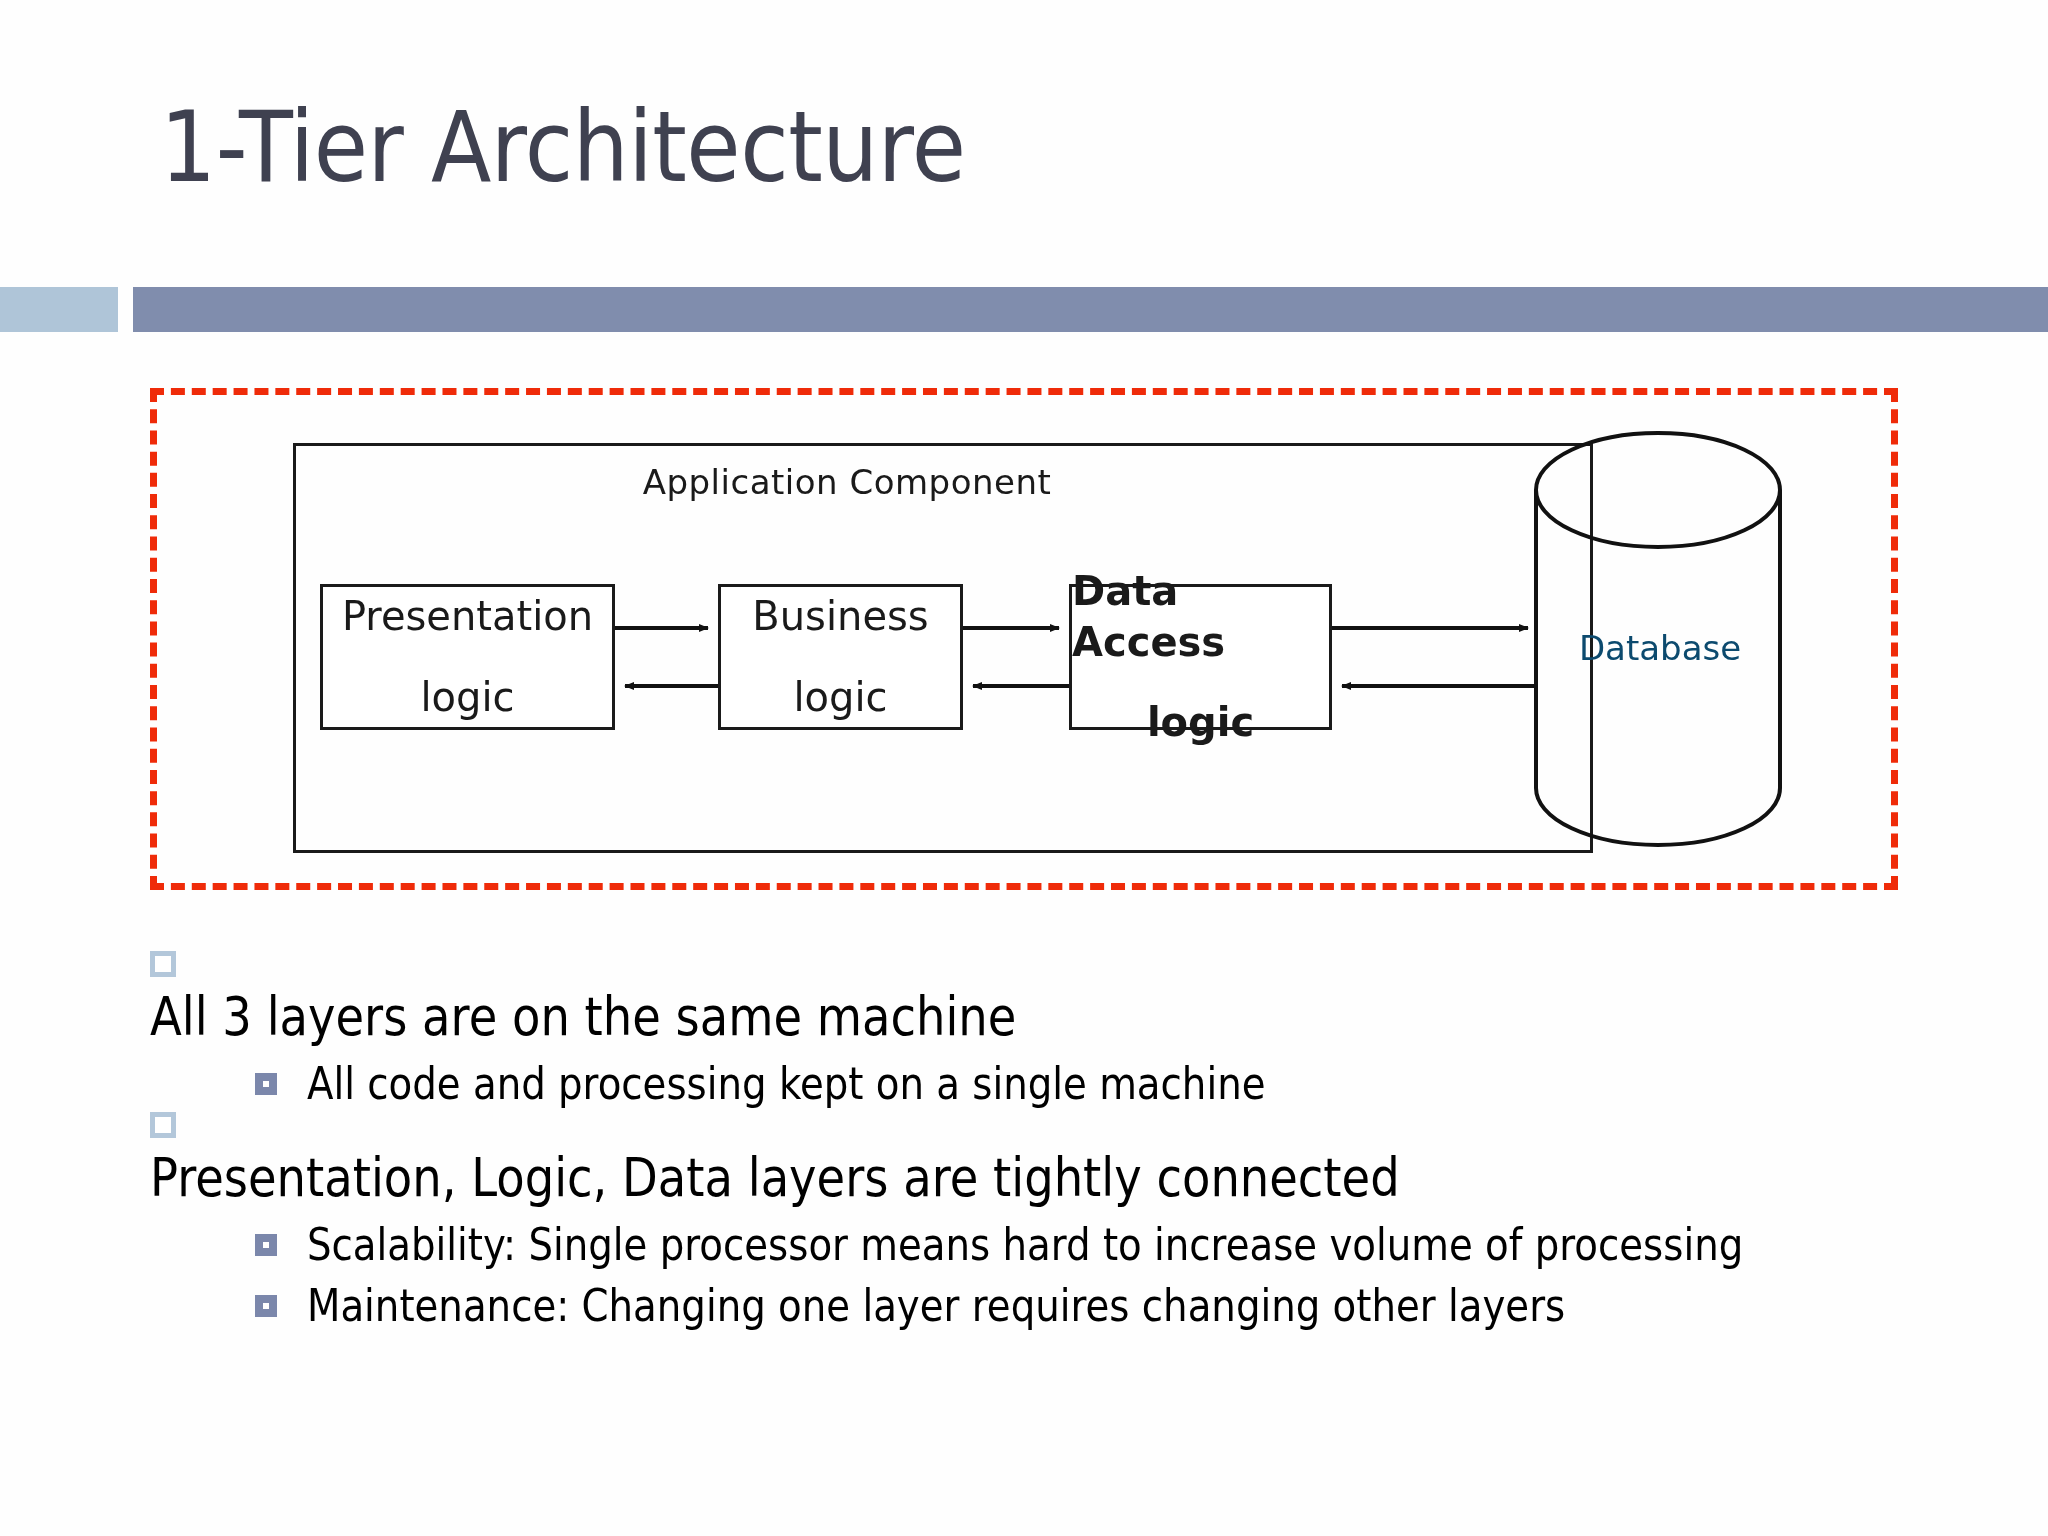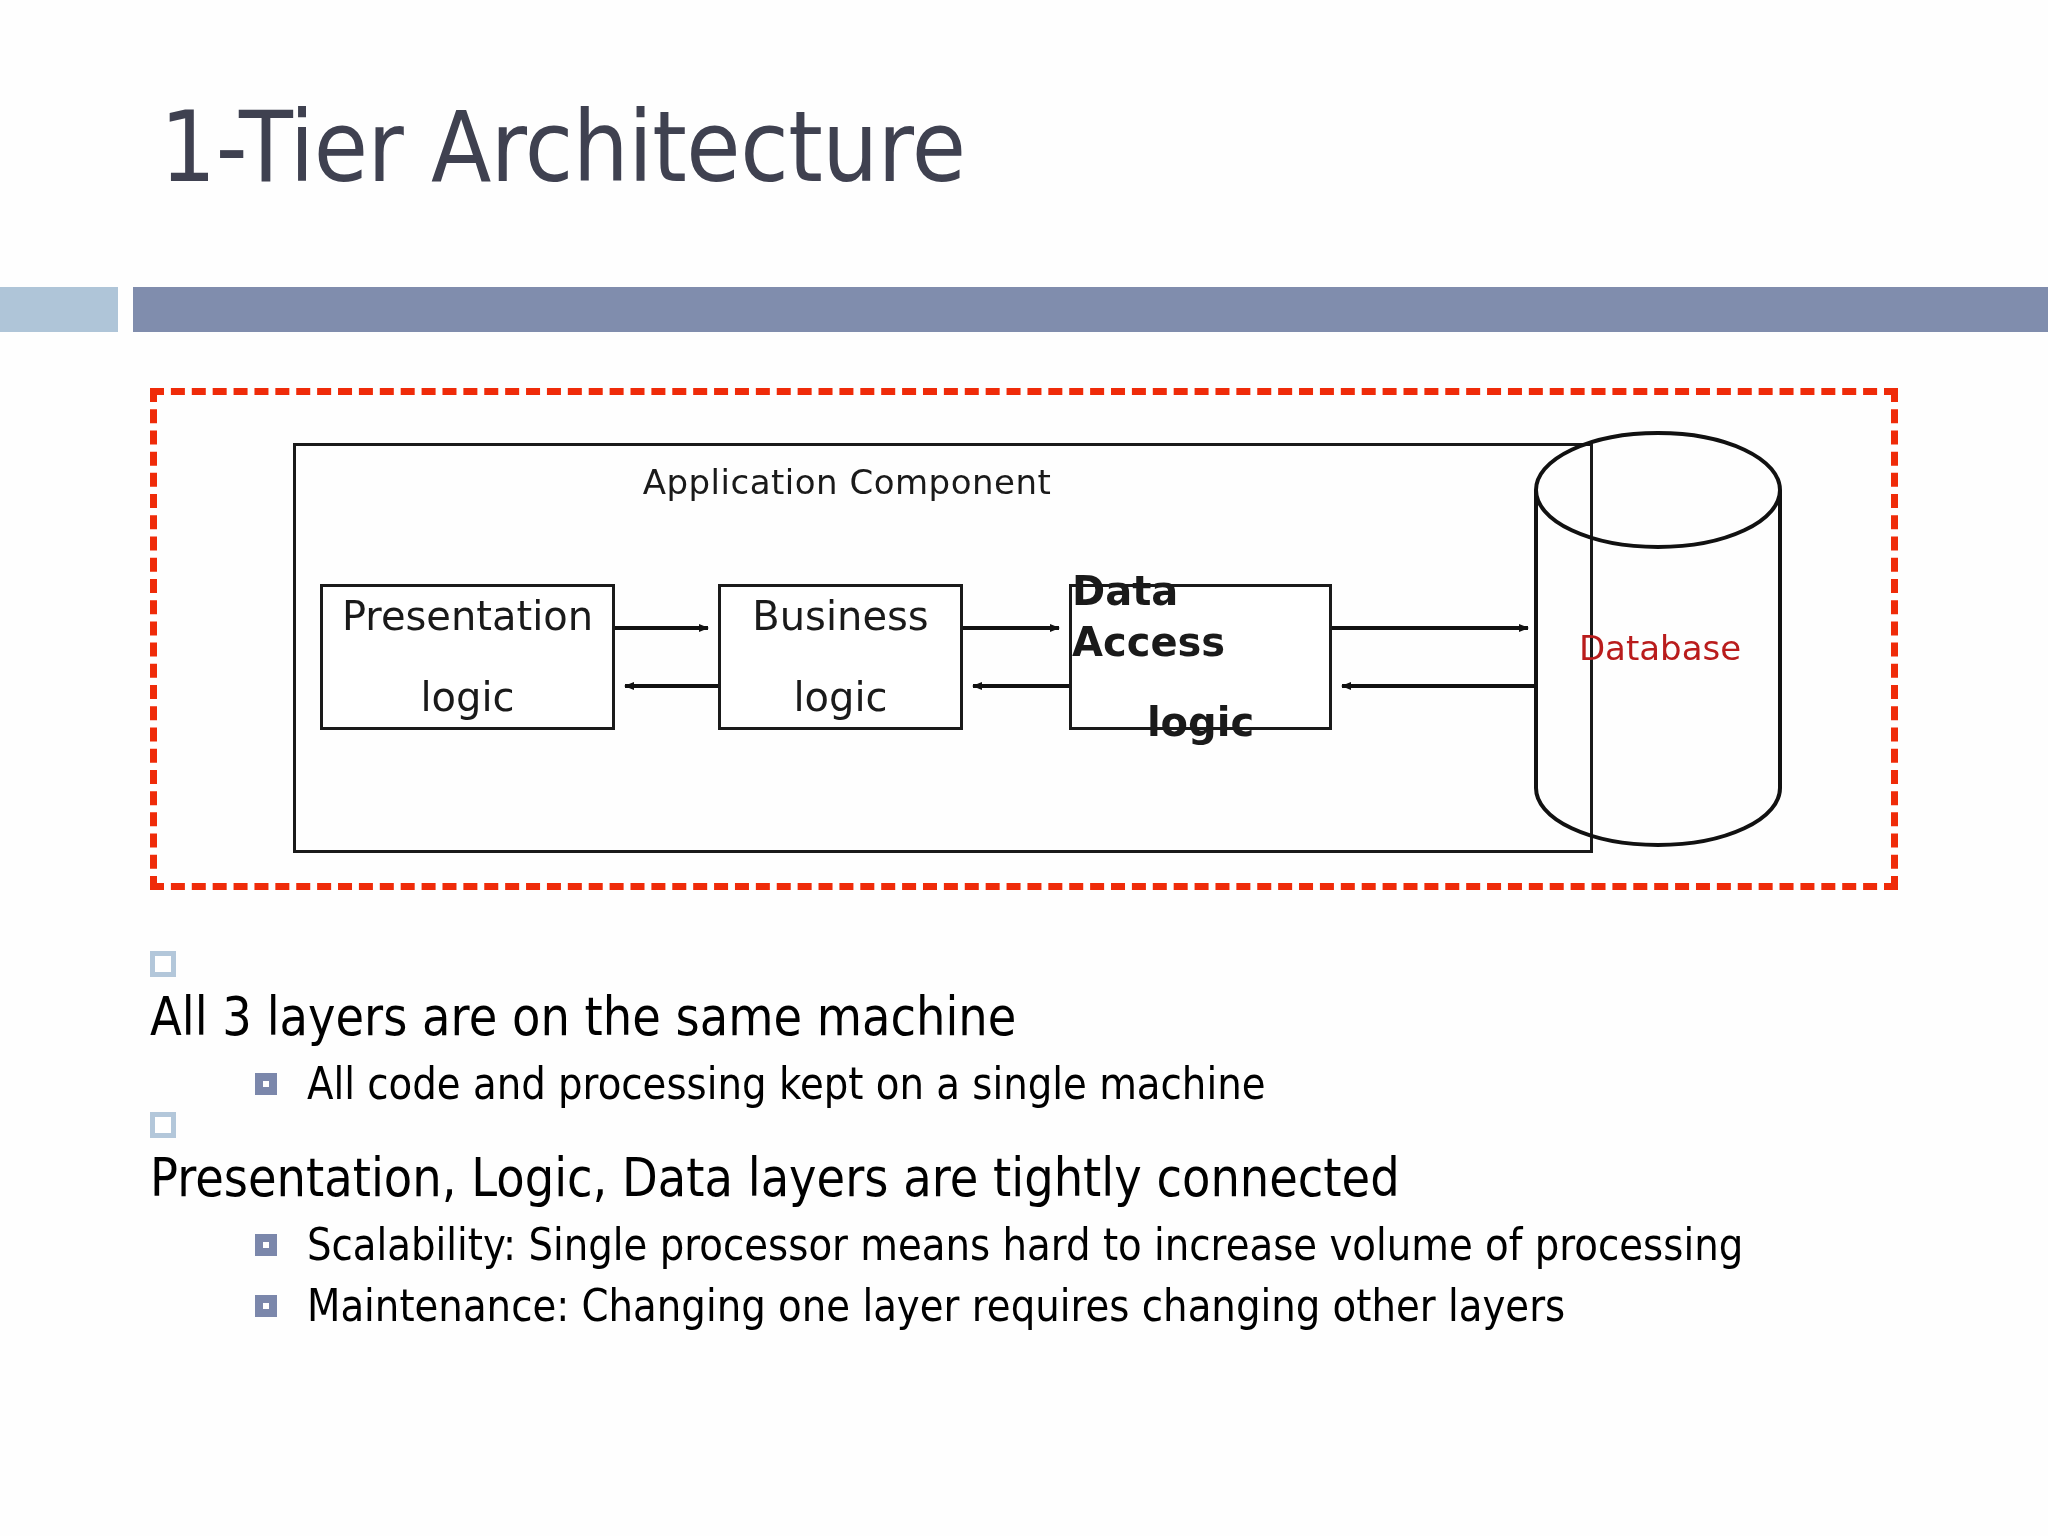--- a/index.html
+++ b/index.html
@@ -115,21 +115,21 @@
   .box-dataaccess   { left: 919px;  width: 263px; font-weight: bold; }
 
   .db-label {
     position: absolute;
     left: 1390px;
     top: 240px;
     width: 240px;
     text-align: center;
     font-family: "DejaVu Sans", sans-serif;
     font-size: 34px;
-    color: #b91c1c;
+    color: #0c4a6e;
     z-index: 4;
   }
 
   .diagram-svg {
     position: absolute;
     left: 0;
     top: 0;
     width: 1748px;
     height: 502px;
     z-index: 2;

